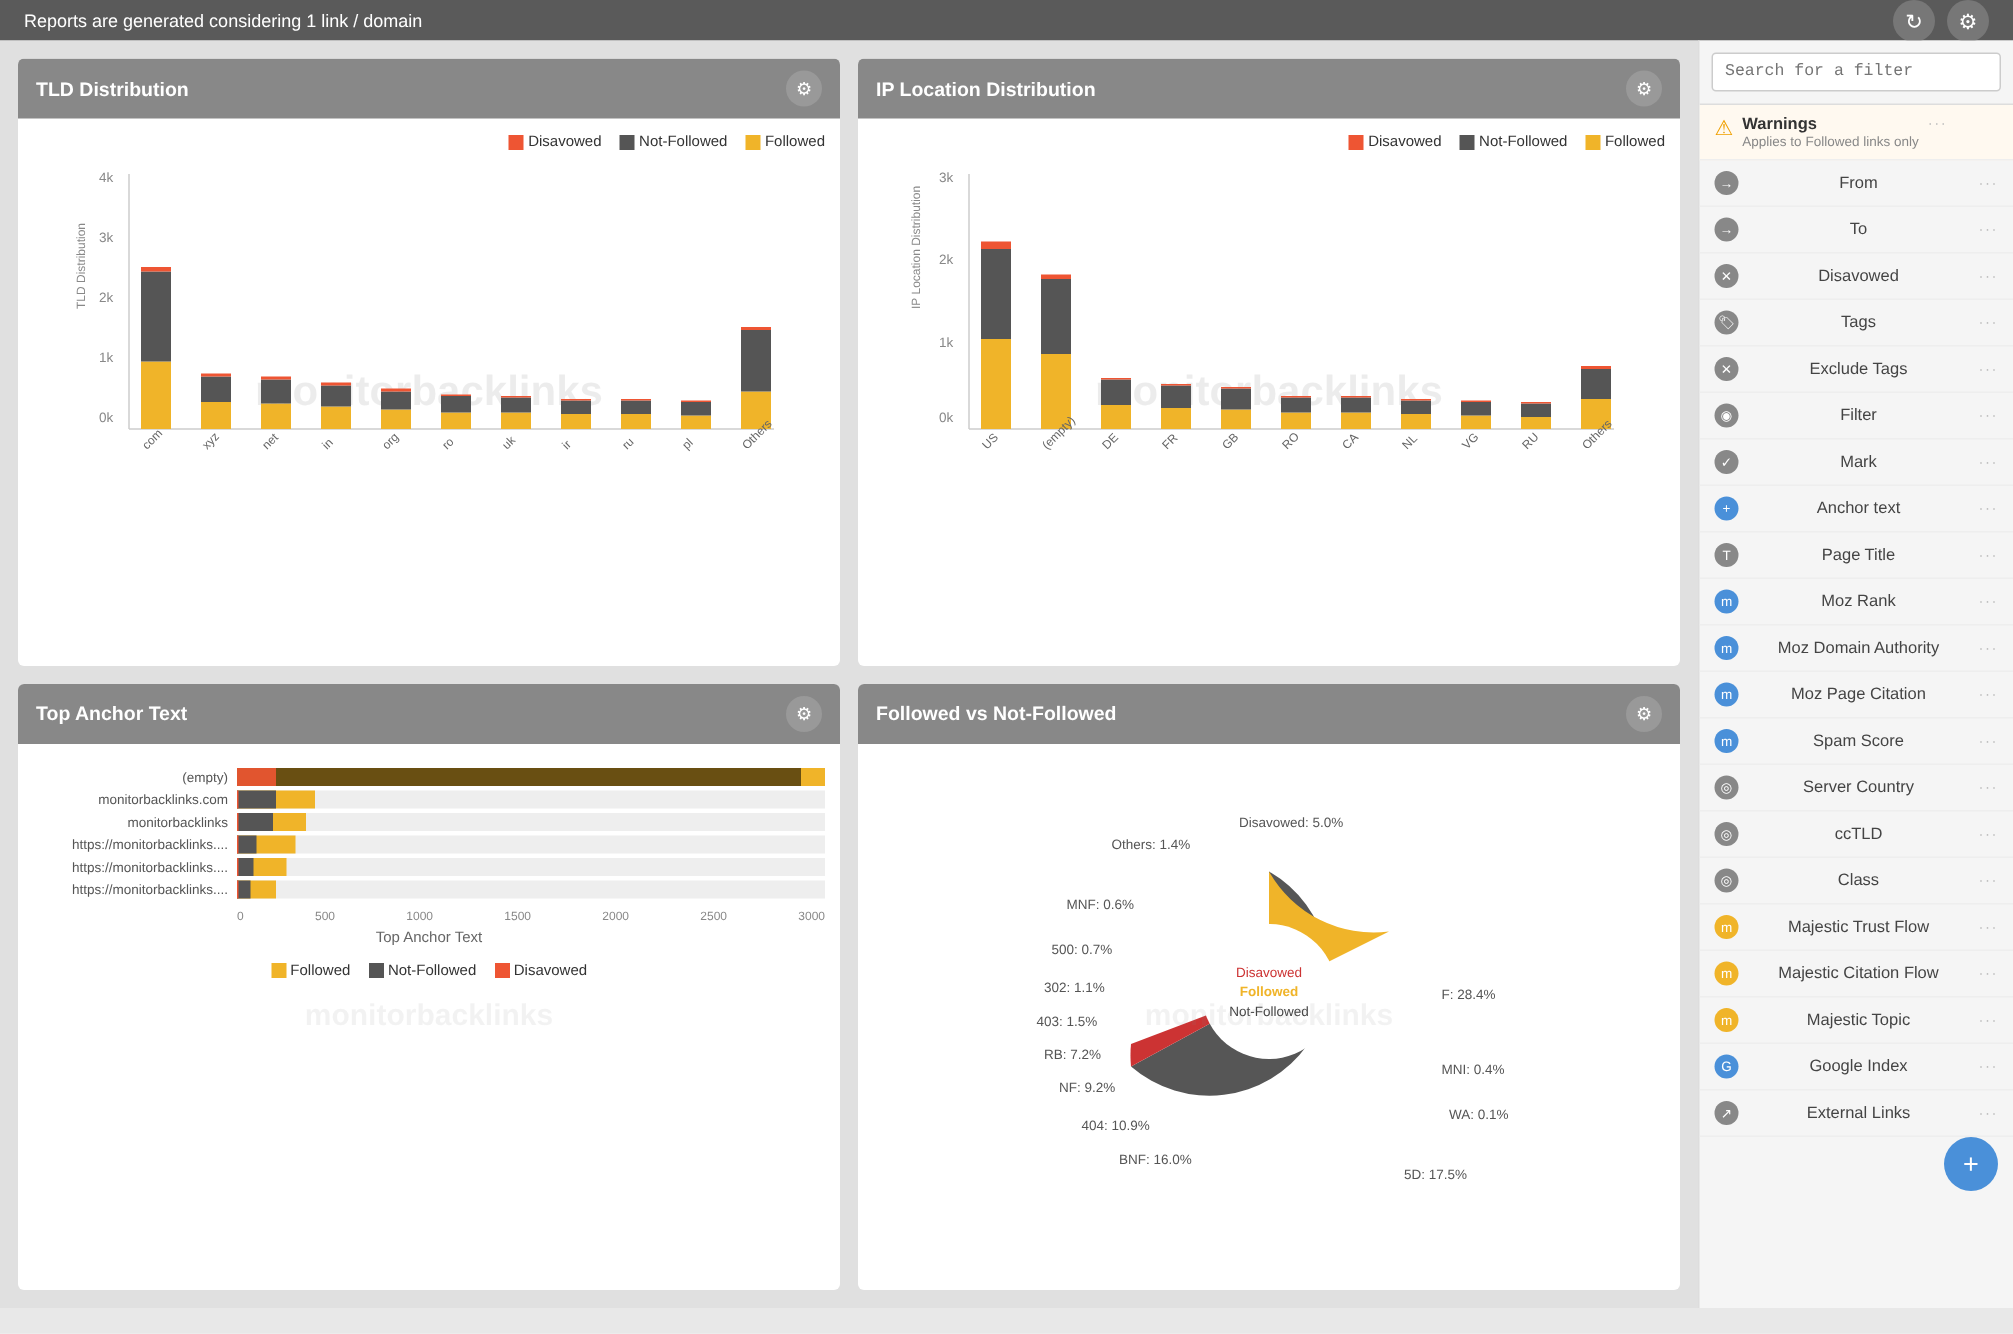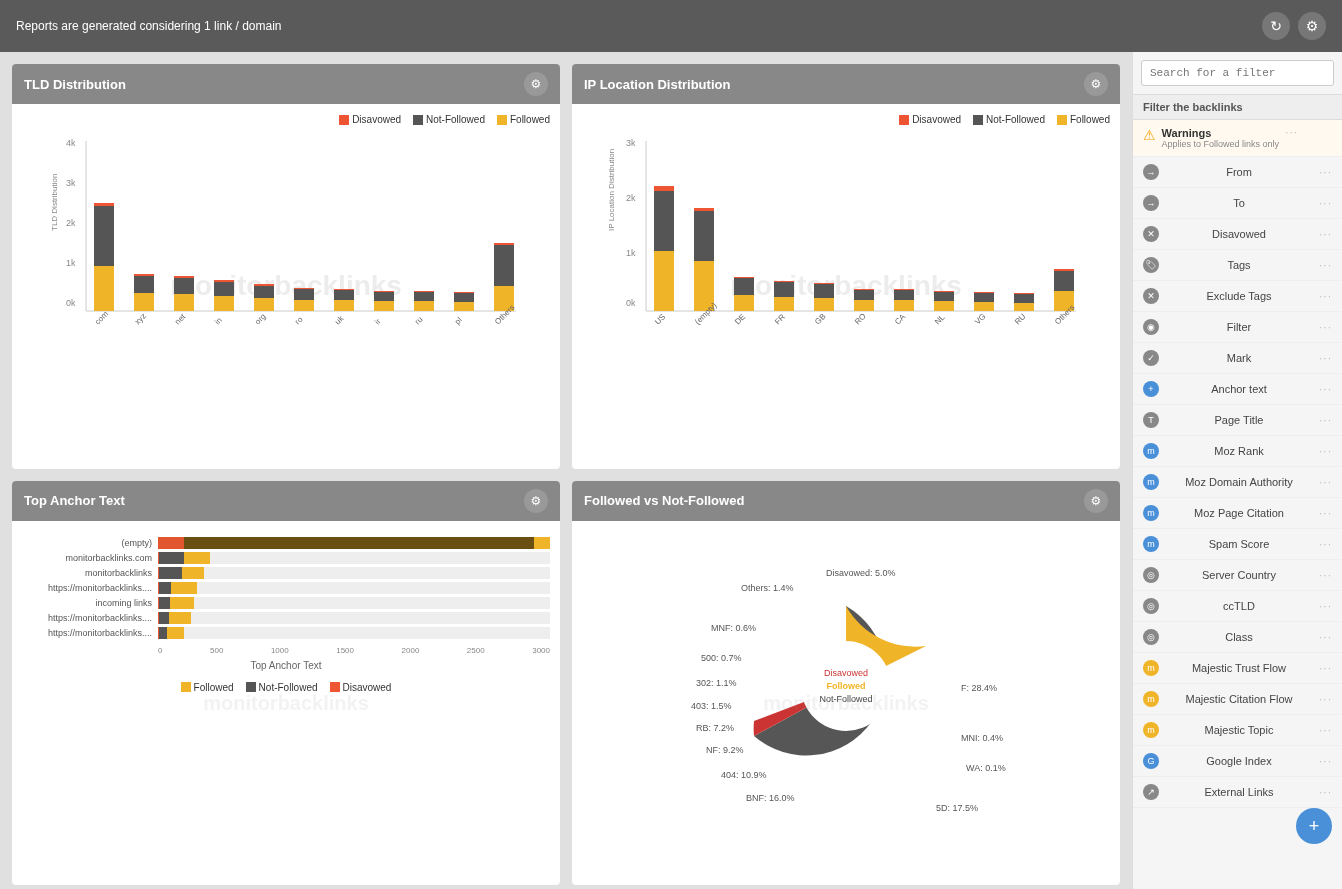--- a/index.html
+++ b/index.html
@@ -3,21 +3,21 @@
   <meta charset="utf-8">
   <style>
     * { box-sizing: border-box; margin: 0; padding: 0; }
     body { font-family: Arial, sans-serif; background: #e8e8e8; font-size: 12px; color: #333; }
 
     
     .top-bar {
       background: #5a5a5a;
       color: #fff;
       padding: 0 16px;
-      height: 52px;
+      height: 27px;
       display: flex;
       align-items: center;
       justify-content: space-between;
     }
     .top-bar-right { display: flex; gap: 8px; align-items: center; }
     .icon-btn {
       background: #777;
       border: none;
       color: #fff;
       border-radius: 50%;
@@ -420,28 +420,20 @@
               <div style="width:6%;height:100%;background:#555;position:absolute;left:0;top:0;"></div>
               <div style="width:0.17%;height:100%;background:#e53;position:absolute;left:0;top:0;"></div>
             </div>
           </div>
           <div class="hbar-row">
             <div class="hbar-label">https://monitorbacklinks....</div>
             <div class="hbar-track" style="position:relative;">
               <div style="width:10%;height:100%;background:#f0b429;position:absolute;left:0;top:0;"></div>
               <div style="width:3.3%;height:100%;background:#555;position:absolute;left:0;top:0;"></div>
               <div style="width:0.13%;height:100%;background:#e53;position:absolute;left:0;top:0;"></div>
-            </div>
-          </div>
-          <div class="hbar-row">
-            <div class="hbar-label">incoming links</div>
-            <div class="hbar-track" style="position:relative;">
-              <div style="width:9.3%;height:100%;background:#f0b429;position:absolute;left:0;top:0;"></div>
-              <div style="width:3%;height:100%;background:#555;position:absolute;left:0;top:0;"></div>
-              <div style="width:0.1%;height:100%;background:#e53;position:absolute;left:0;top:0;"></div>
             </div>
           </div>
           <div class="hbar-row">
             <div class="hbar-label">https://monitorbacklinks....</div>
             <div class="hbar-track" style="position:relative;">
               <div style="width:8.3%;height:100%;background:#f0b429;position:absolute;left:0;top:0;"></div>
               <div style="width:2.7%;height:100%;background:#555;position:absolute;left:0;top:0;"></div>
               <div style="width:0.1%;height:100%;background:#e53;position:absolute;left:0;top:0;"></div>
             </div>
           </div>
@@ -520,21 +512,20 @@
         </svg>
       </div>
     </div>
 
   </div>
 
   <div class="sidebar">
     <div class="sidebar-search">
       <input type="text" placeholder="Search for a filter" style="">
     </div>
-    <div class="filter-title">Filter the backlinks</div>
 
     <div class="warning-item">
       <span class="warning-icon">⚠</span>
       <div class="warning-text">
         <div class="title">Warnings</div>
         <div class="subtitle">Applies to Followed links only</div>
       </div>
       <span class="filter-dots">···</span>
     </div>
 

